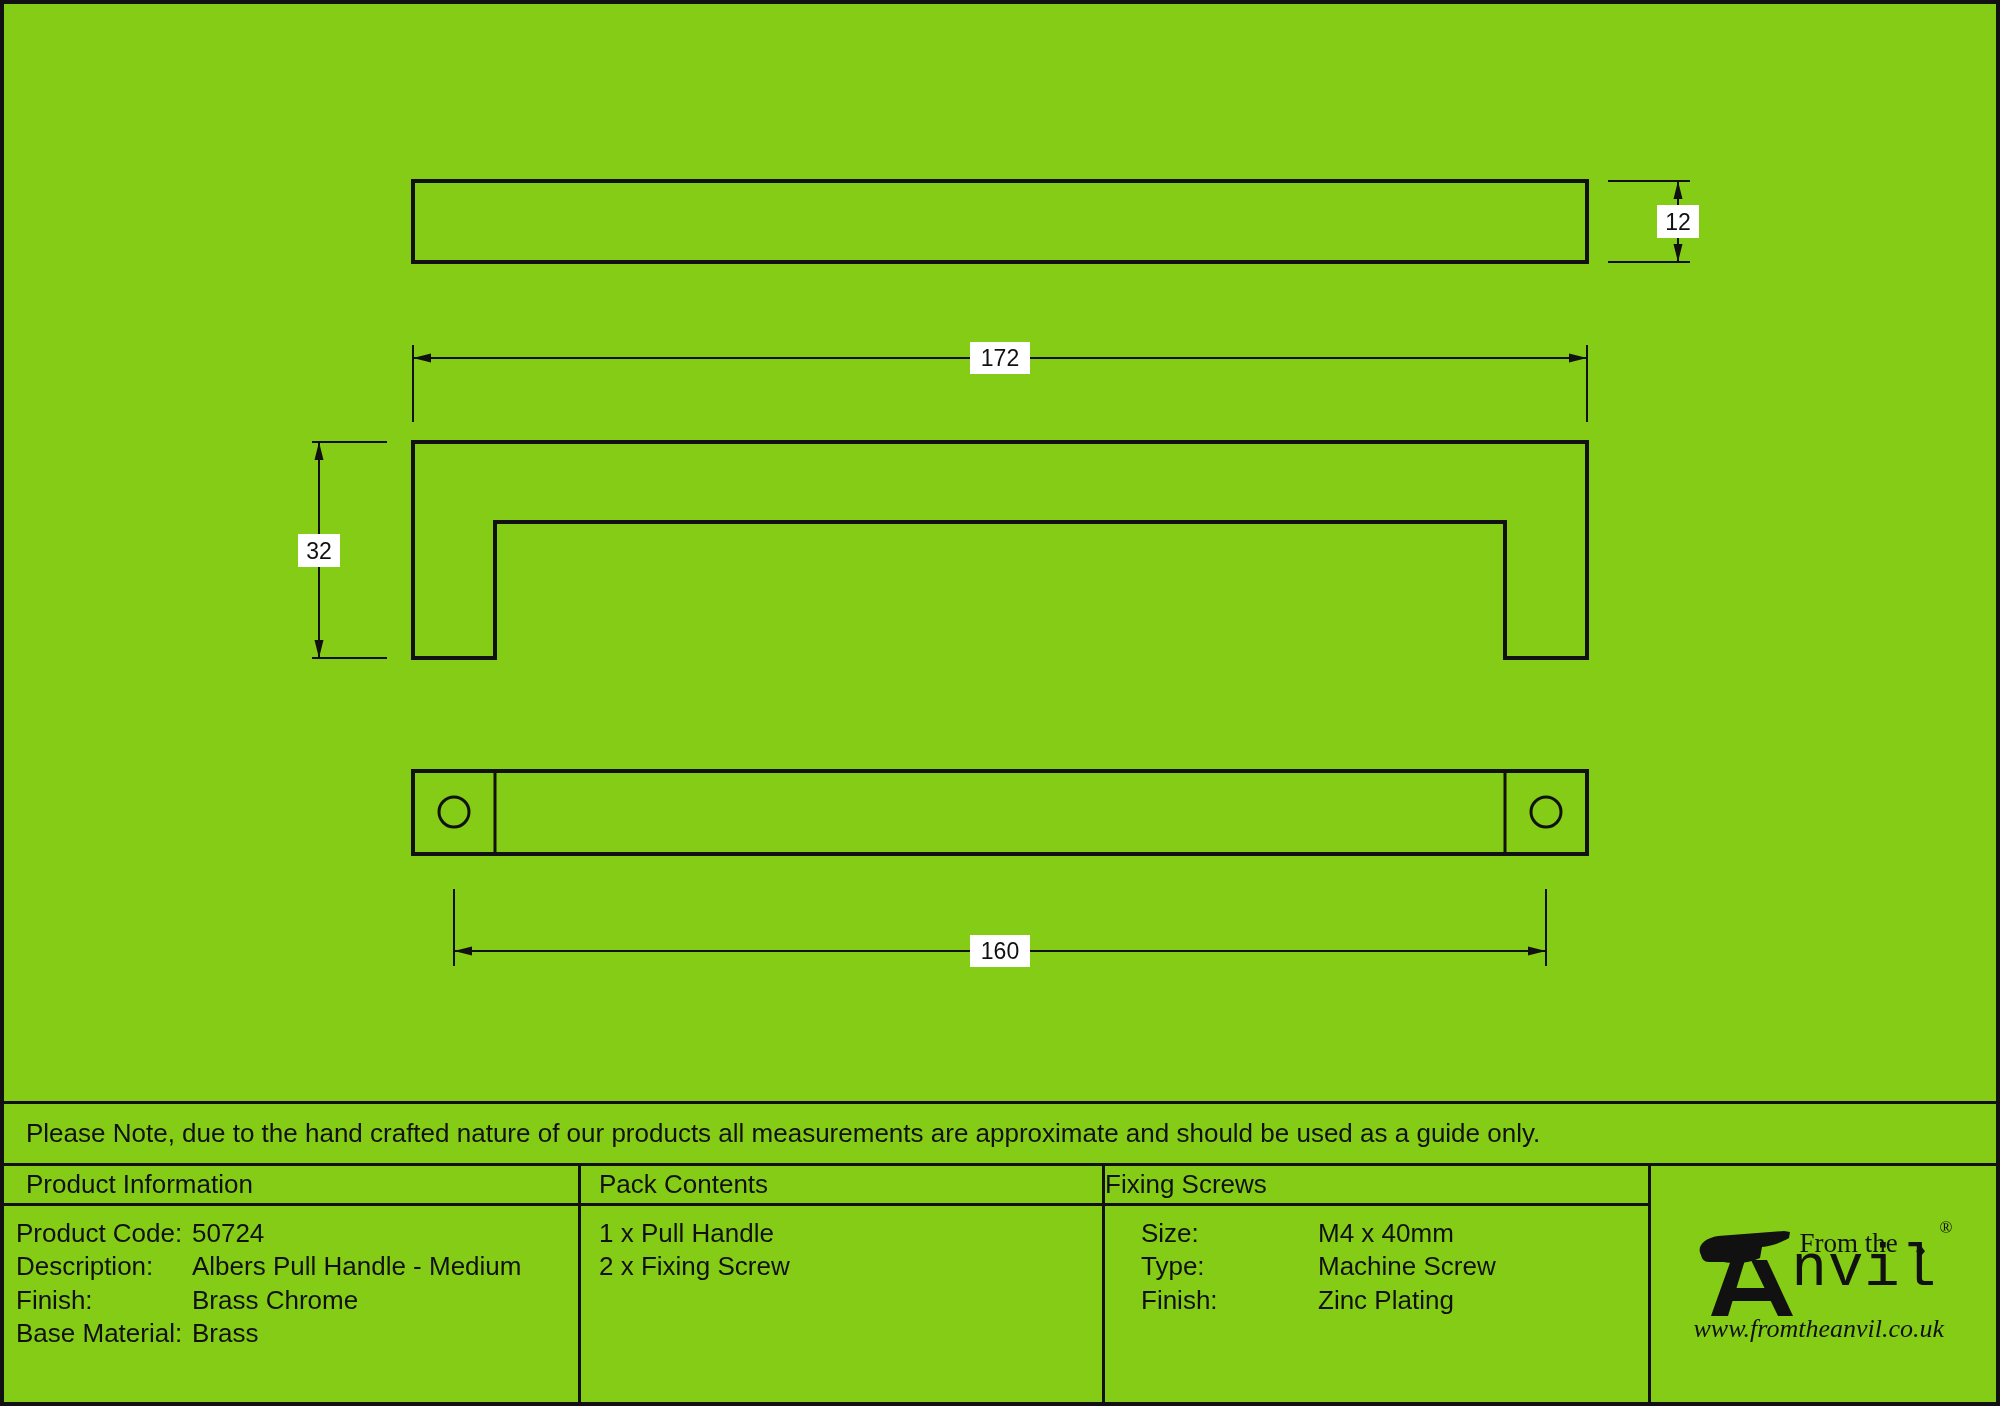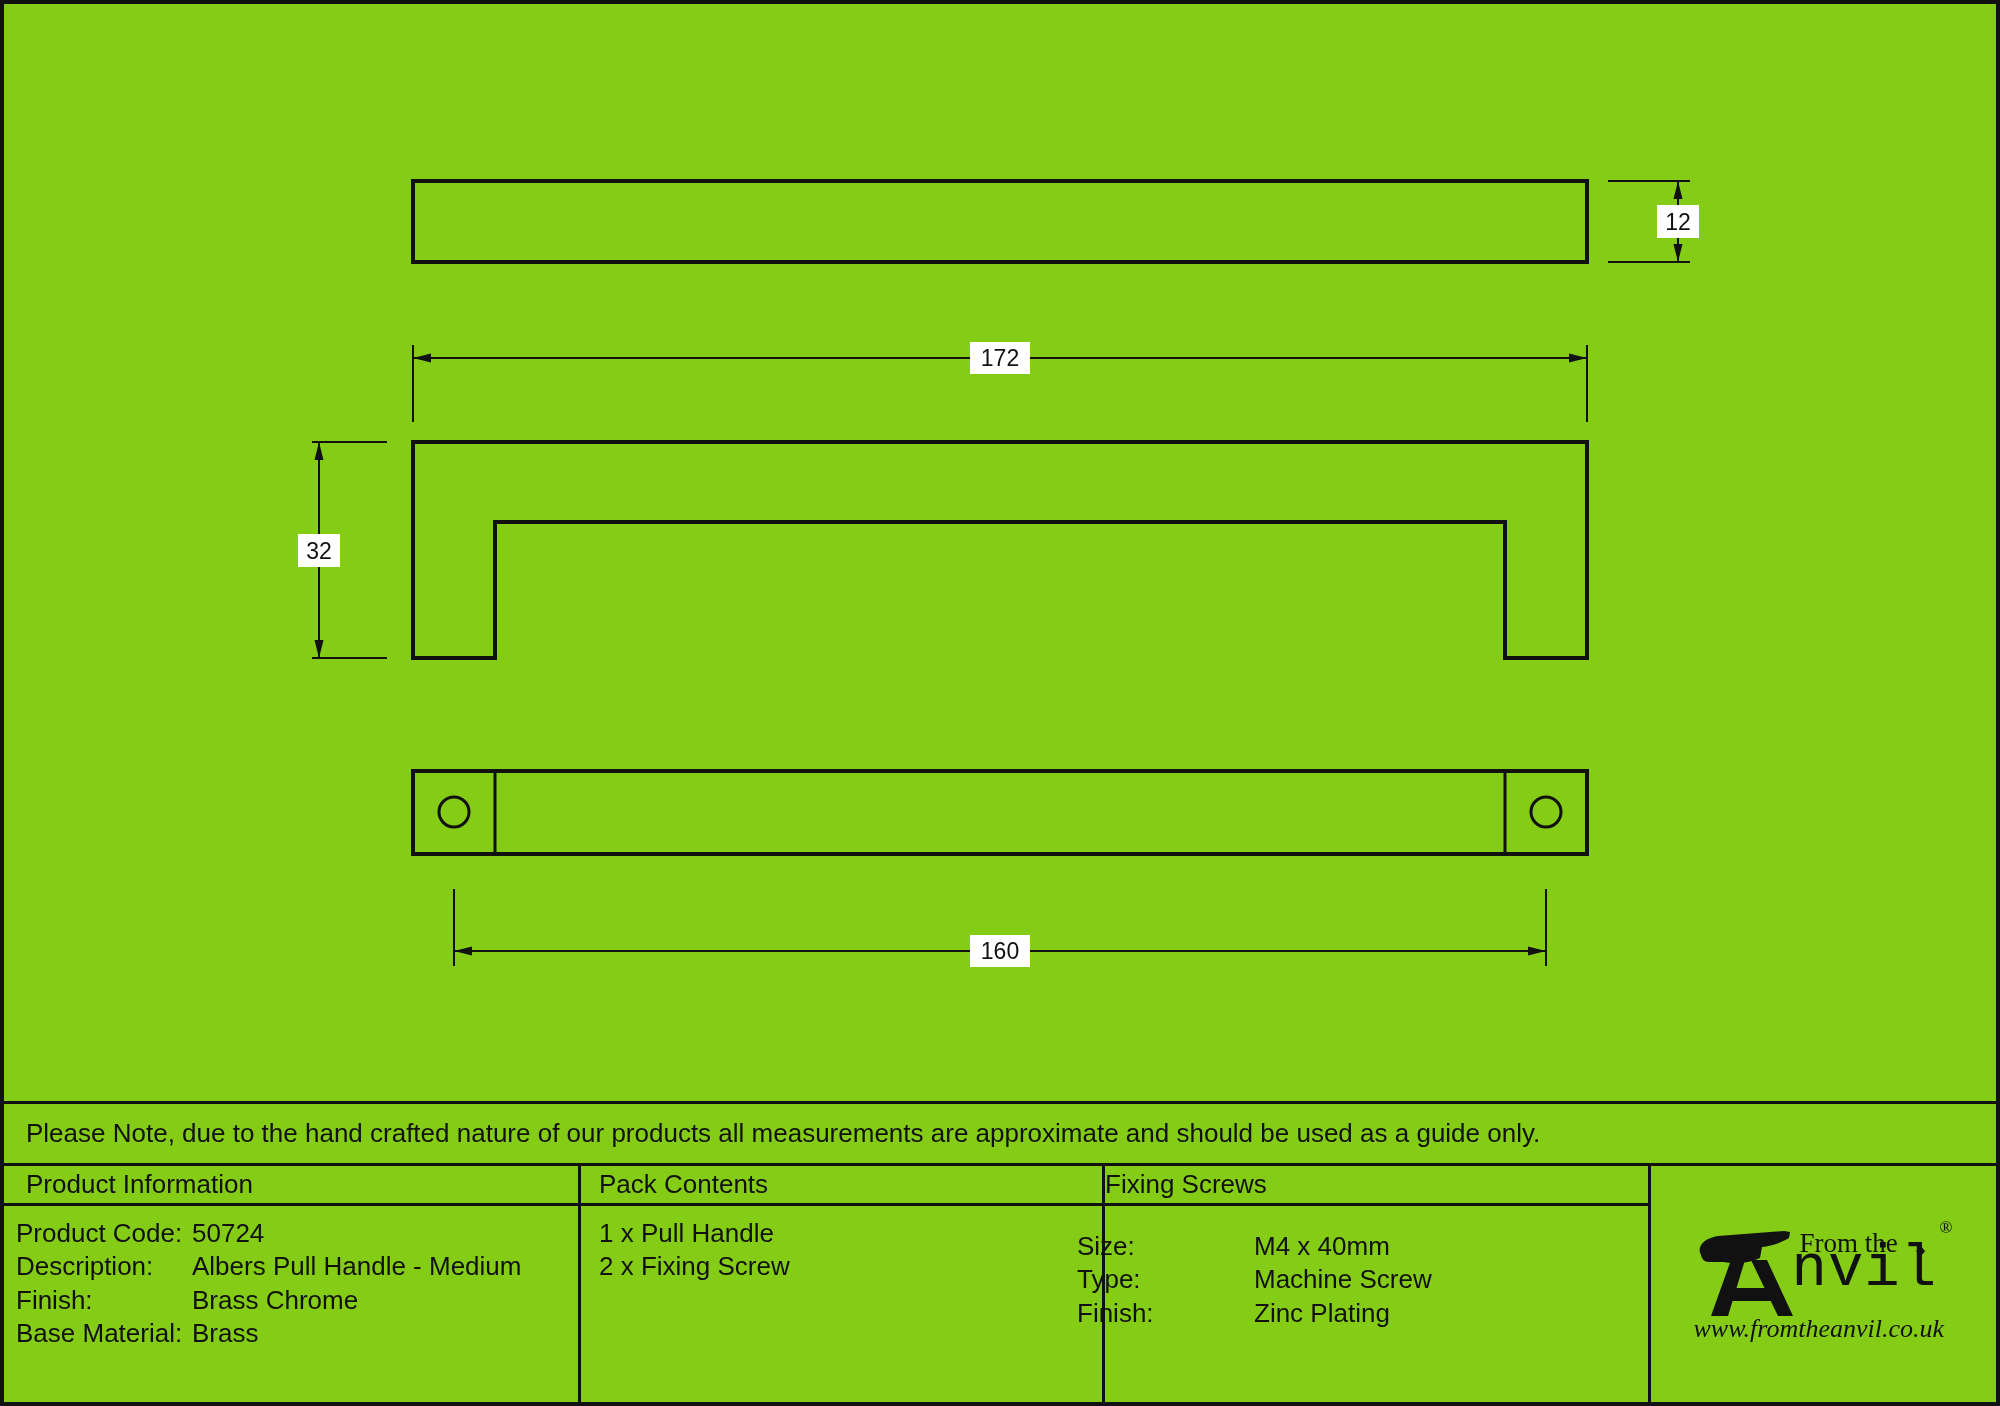--- a/index.html
+++ b/index.html
@@ -168,21 +168,21 @@
       <span>Base Material:</span>
       <span>Brass</span>
     </div>
   </div>
 
   <div class="tb" style="left:577px;width:521px;padding:11px 0 0 18px;">
     <div>1 x Pull Handle</div>
     <div>2 x Fixing Screw</div>
   </div>
 
-  <div class="tb" style="left:1058px;width:543px;padding:24px 0 0 15px;">
+  <div class="tb" style="left:1122px;width:543px;padding:11px 0 0 15px;">
     <div class="kv3">
       <span>Size:</span>
       <span>M4 x 40mm</span>
     </div>
     <div class="kv3">
       <span>Type:</span>
       <span>Machine Screw</span>
     </div>
     <div class="kv3">
       <span>Finish:</span>

